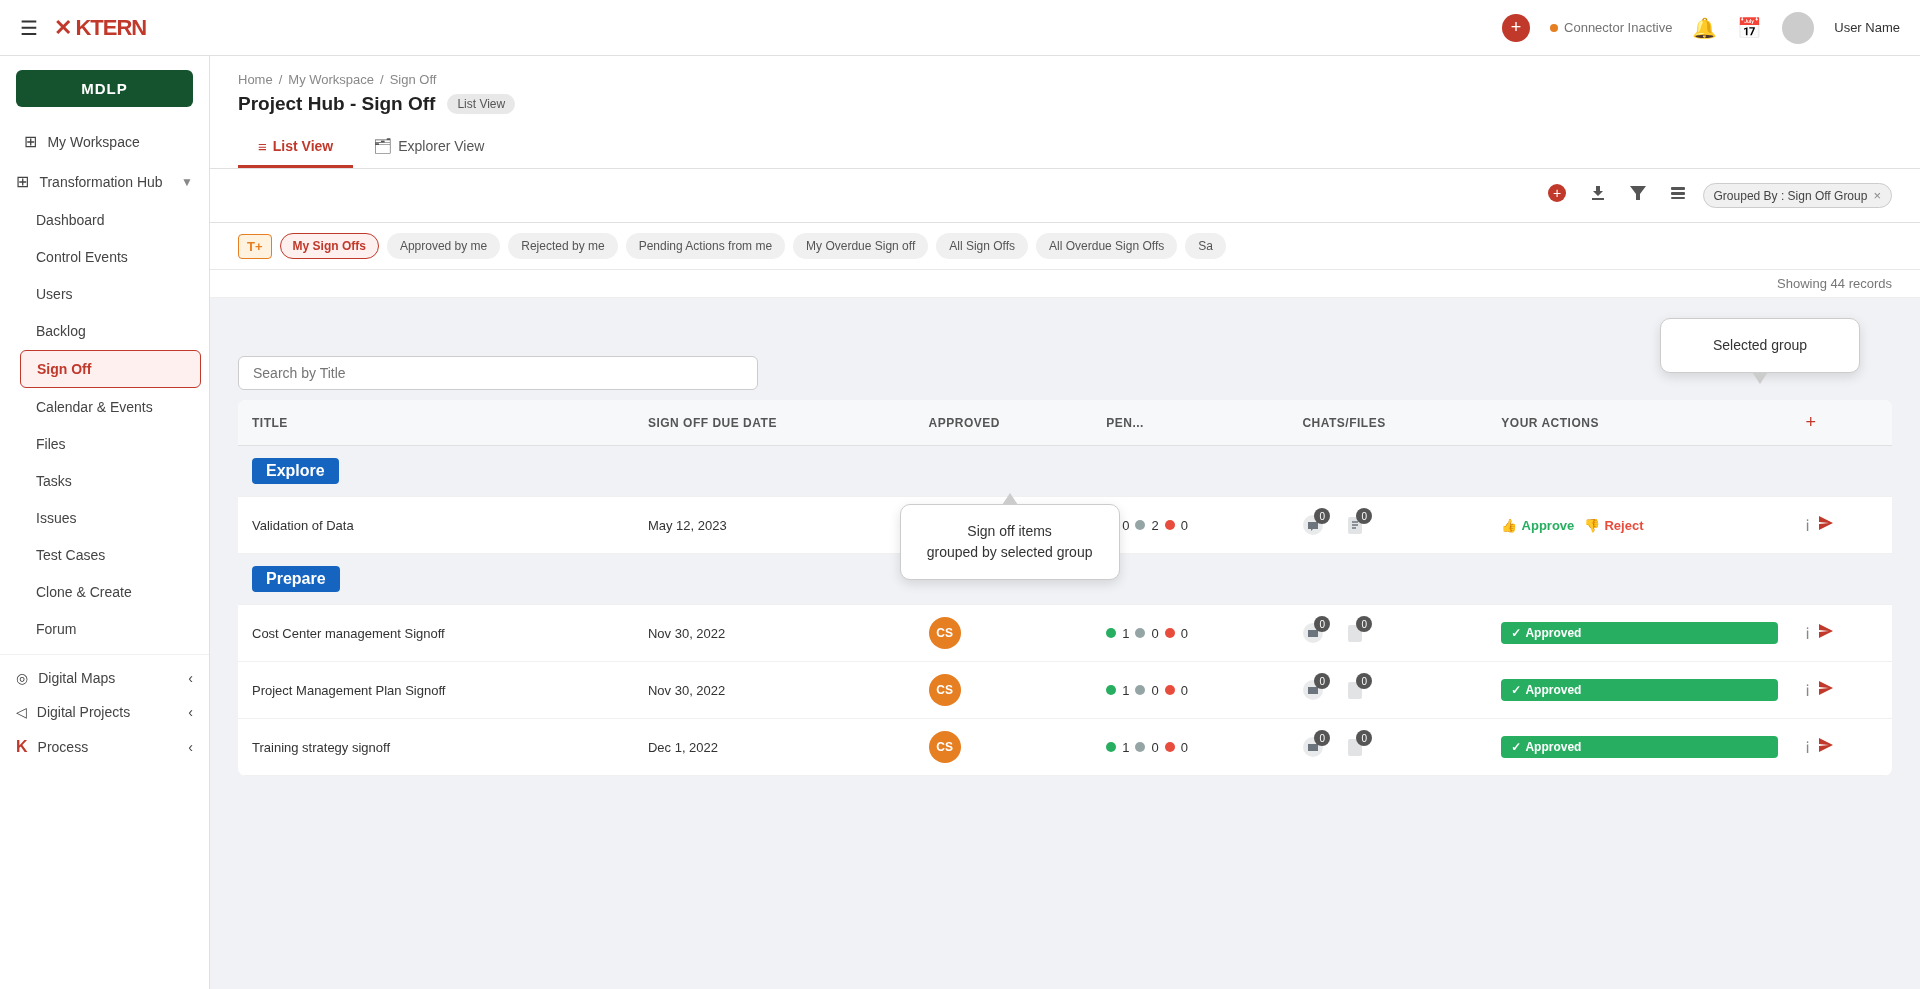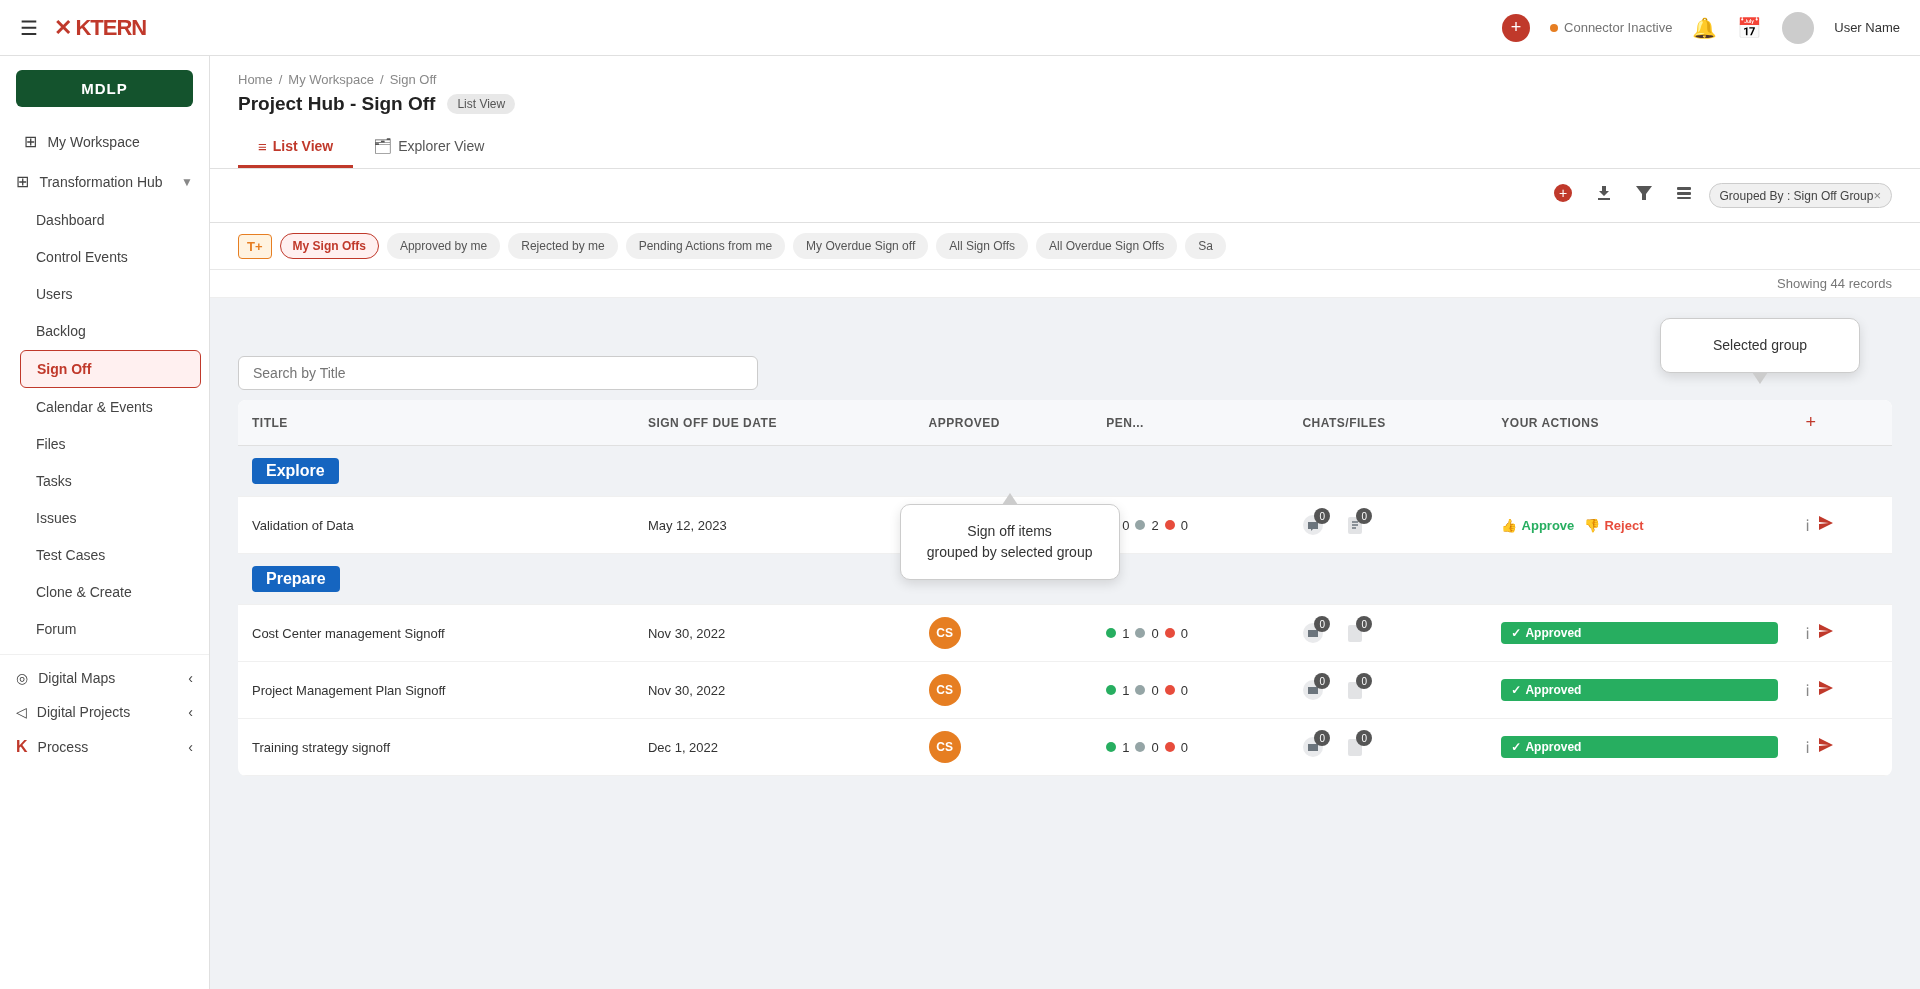--- a/index.html
+++ b/index.html
@@ -117,20 +117,21 @@
     .toolbar-icon-btn { background: none; border: none; cursor: pointer; font-size: 18px; color: #555; padding: 4px 6px; border-radius: 4px; }
     .grouped-badge {
       background: #f0f0f0;
       border: 1px solid #ccc;
       border-radius: 14px;
       padding: 4px 10px;
       font-size: 12px;
       color: #444;
       display: flex;
       align-items: center;
+      gap: 6px;
     }
     .grouped-close { cursor: pointer; color: #888; font-size: 13px; }
 
     
     .filters-row {
       background: #fff;
       padding: 10px 28px;
       display: flex;
       align-items: center;
       gap: 8px;

